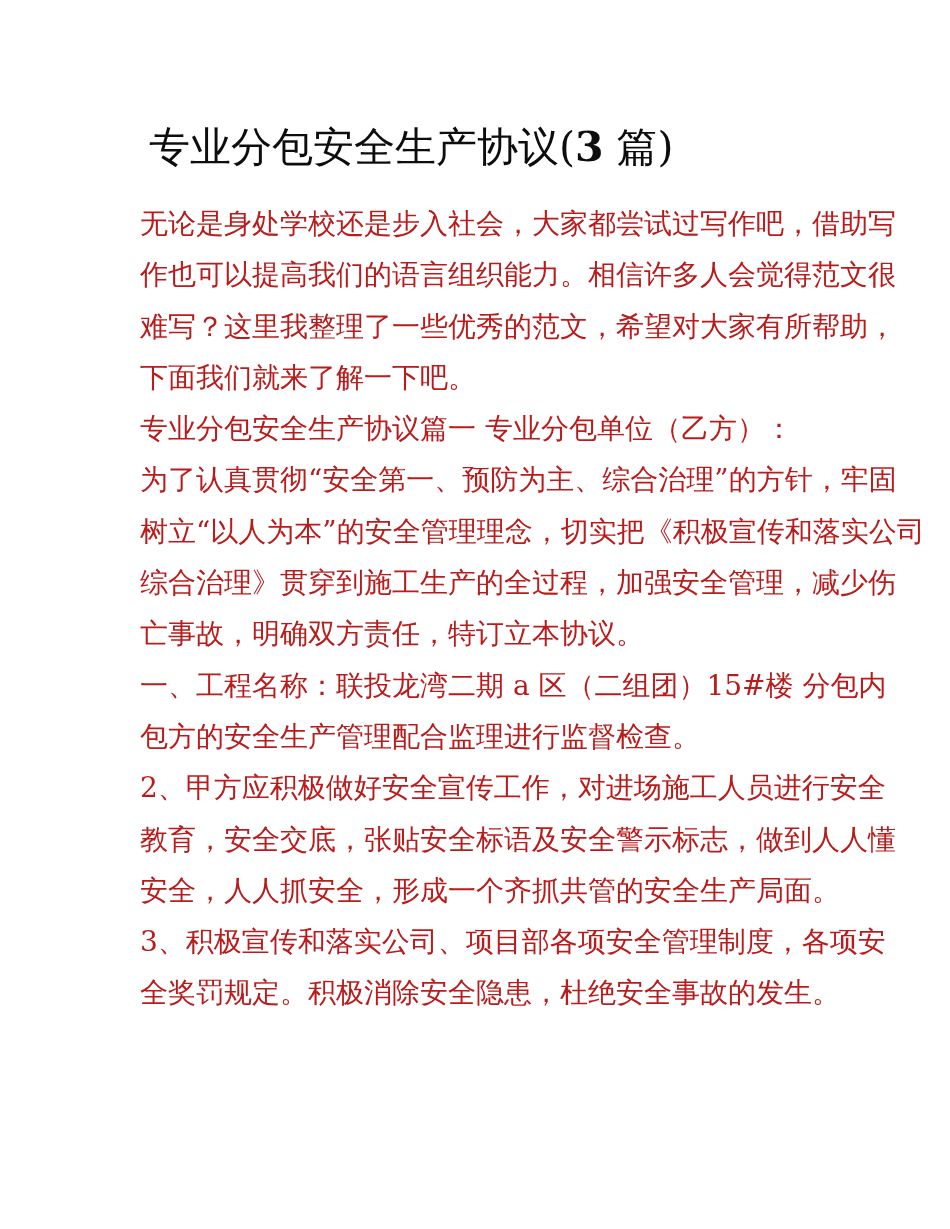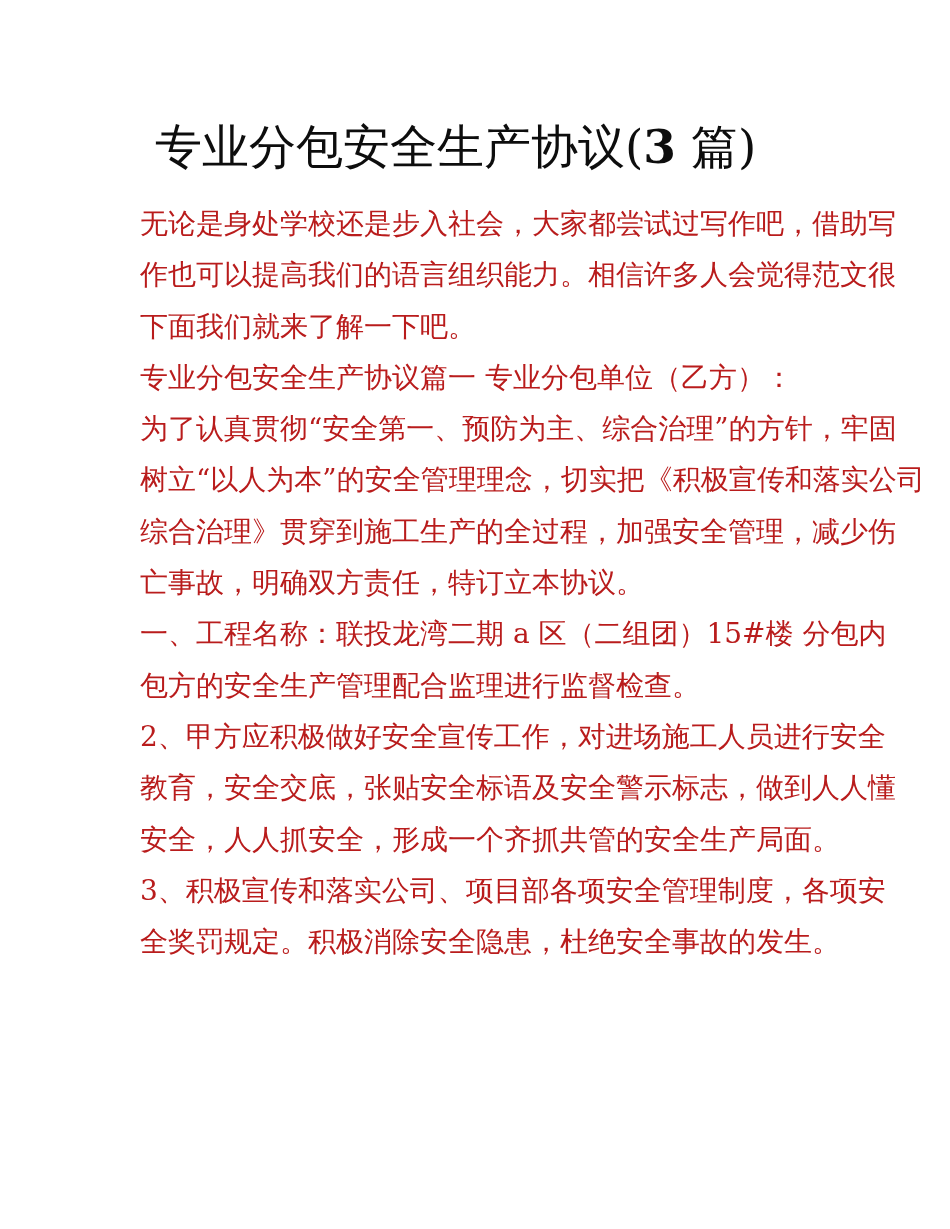--- a/index.html
+++ b/index.html
@@ -18,24 +18,24 @@
     .page {
       position: absolute;
       left: 0;
       top: 0;
       width: 950px;
       height: 1229px;
       background: #ffffff;
     }
     .title {
       position: absolute;
-      left: 155px;
+      left: 149px;
       top: 112px;
       margin: 0;
-      font-size: 47px;
+      font-size: 41px;
       font-weight: normal;
       line-height: 70px;
       letter-spacing: 0px;
       white-space: nowrap;
       color: #0d0d0d;
     }
     .title .num {
       font-weight: bold;
     }
     .body {
@@ -55,20 +55,21 @@
   </style>
 </head>
 <body>
 
 <div class="page">
   <h1 class="title"><span>专业分包安全生产协议(</span><span class="num">3</span><span> 篇)</span></h1>
 
   <div class="body">
     <span class="line">无论是身处学校还是步入社会，大家都尝试过写作吧，借助写</span>
     <span class="line">作也可以提高我们的语言组织能力。相信许多人会觉得范文很</span>
+    <span class="line">难写？这里我整理了一些优秀的范文，希望对大家有所帮助，</span>
     <span class="line">下面我们就来了解一下吧。</span>
     <span class="line">专业分包安全生产协议篇一 专业分包单位（乙方）：</span>
     <span class="line">为了认真贯彻“安全第一、预防为主、综合治理”的方针，牢固</span>
     <span class="line">树立“以人为本”的安全管理理念，切实把《积极宣传和落实公司</span>
     <span class="line">综合治理》贯穿到施工生产的全过程，加强安全管理，减少伤</span>
     <span class="line">亡事故，明确双方责任，特订立本协议。</span>
     <span class="line">一、工程名称：联投龙湾二期 a 区（二组团）15#楼 分包内</span>
     <span class="line">包方的安全生产管理配合监理进行监督检查。</span>
     <span class="line">2、甲方应积极做好安全宣传工作，对进场施工人员进行安全</span>
     <span class="line">教育，安全交底，张贴安全标语及安全警示标志，做到人人懂</span>

